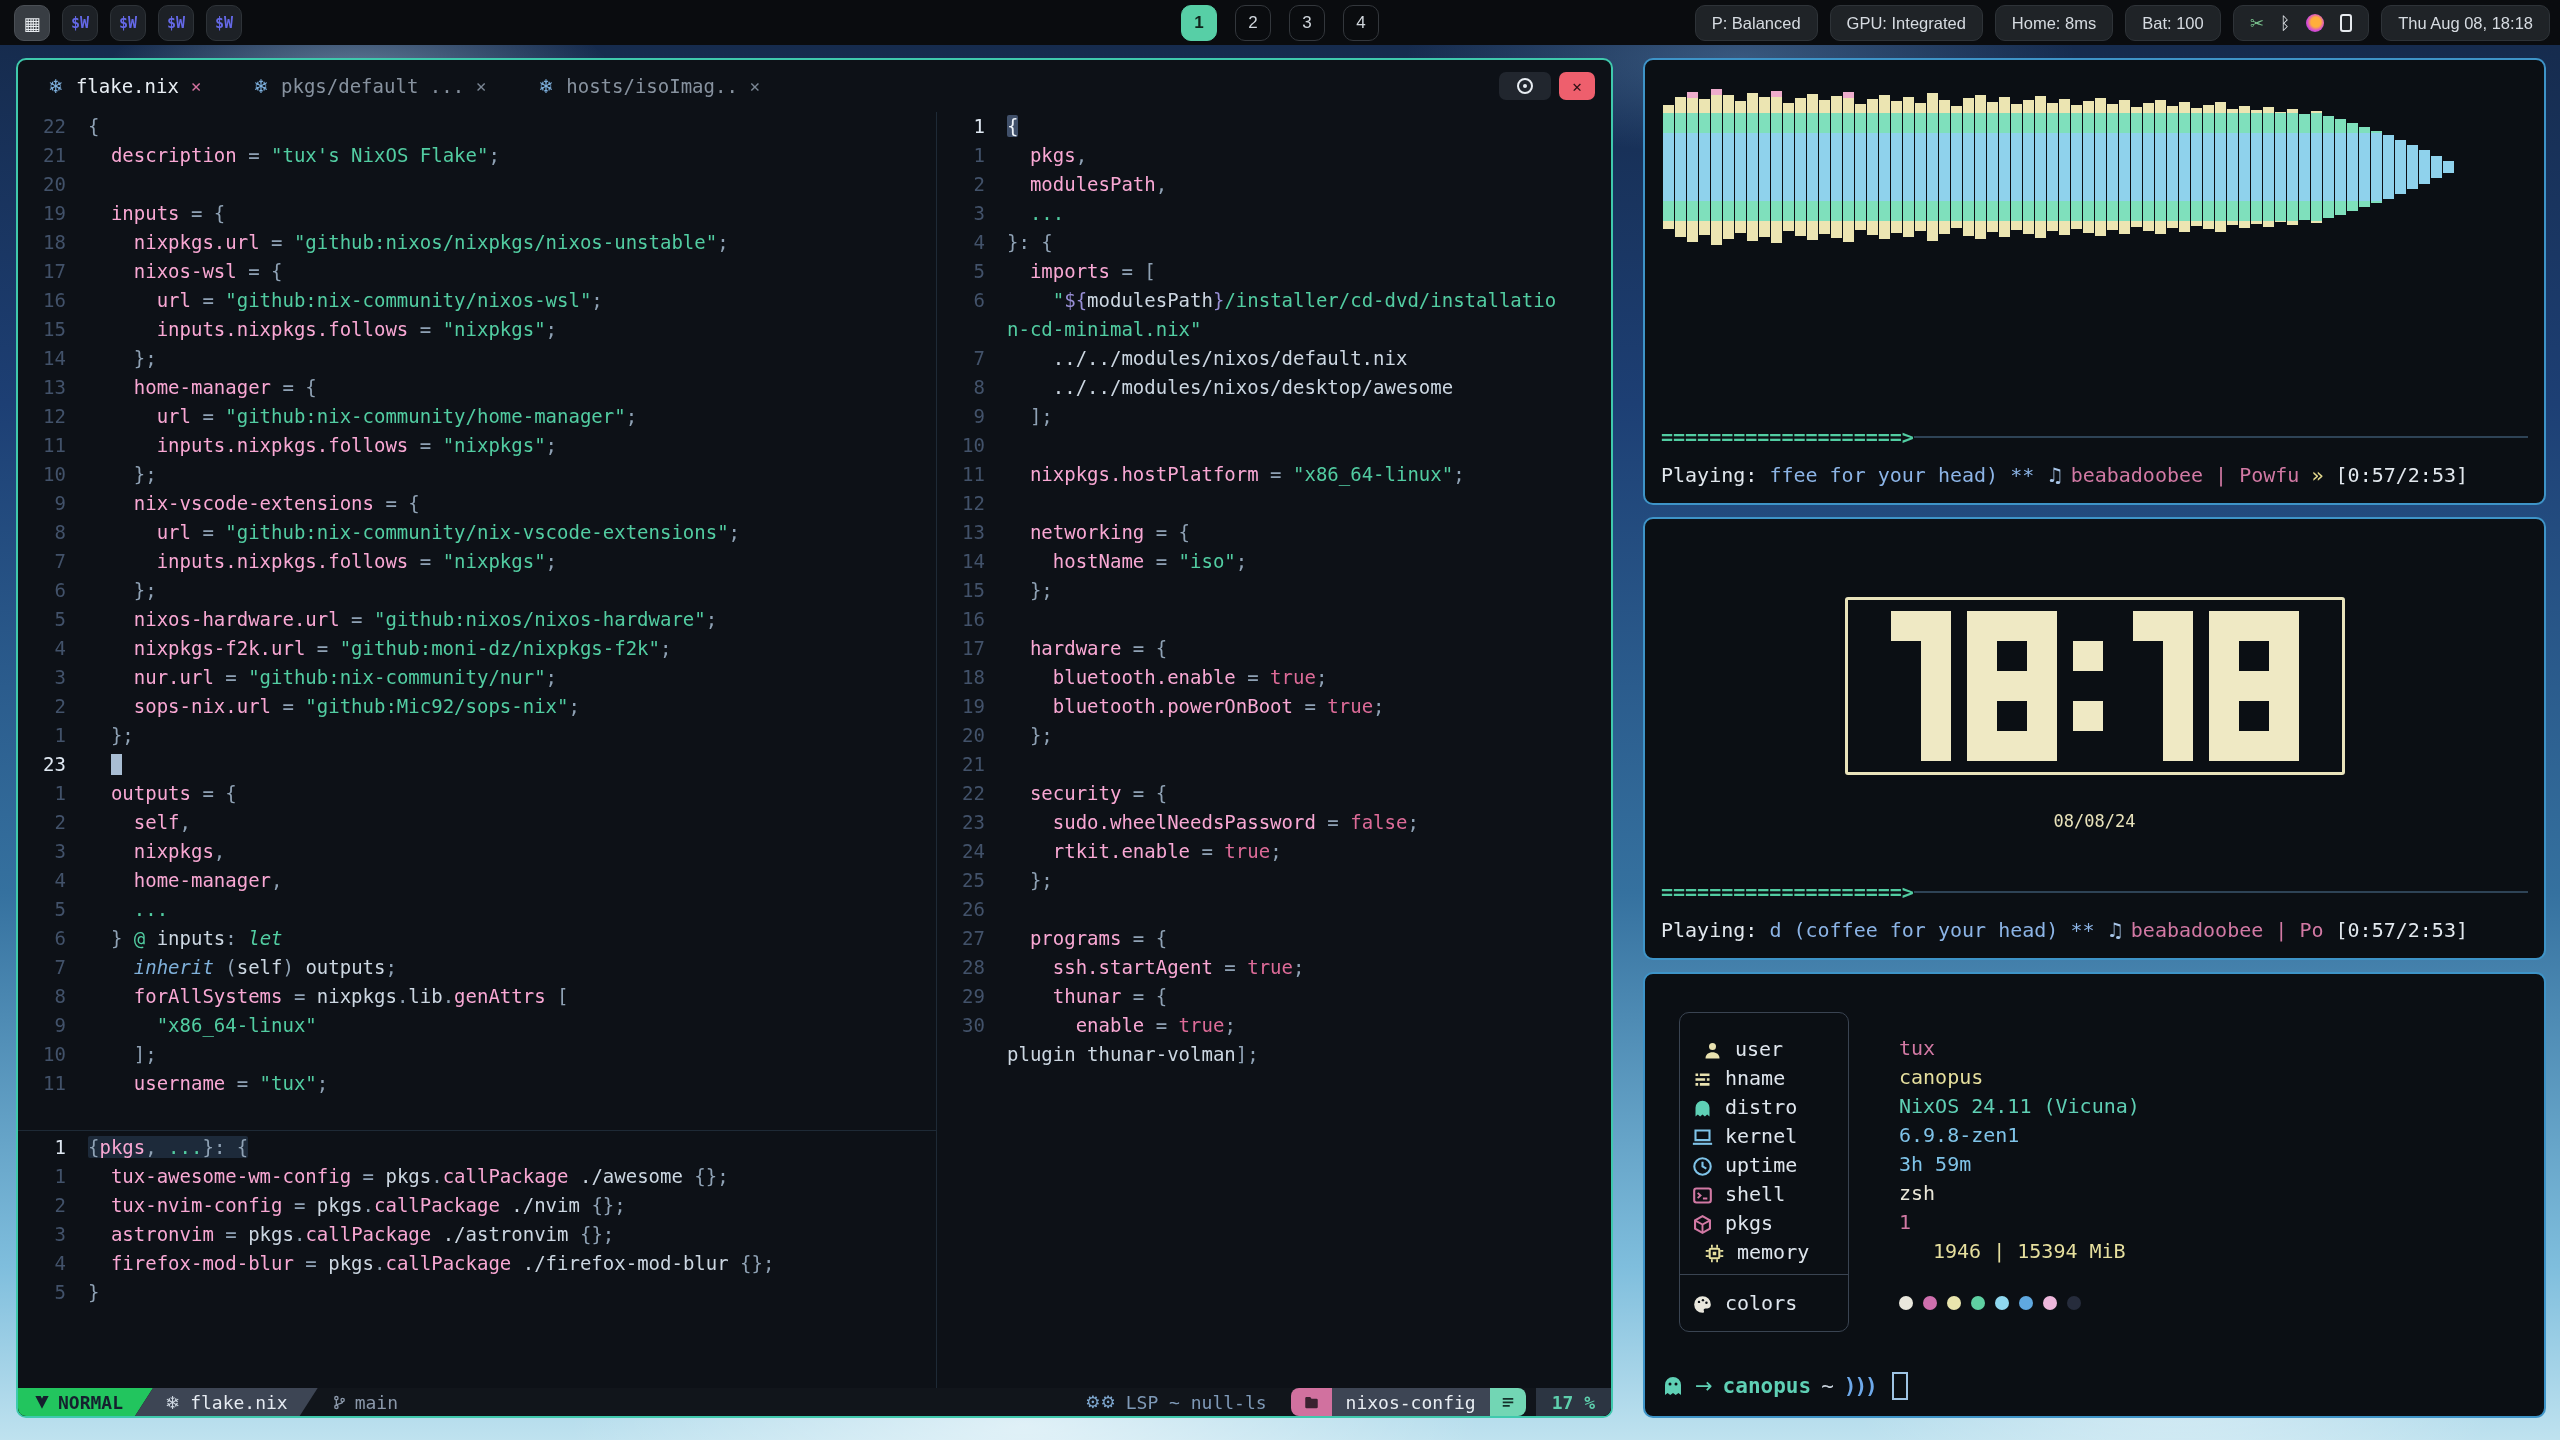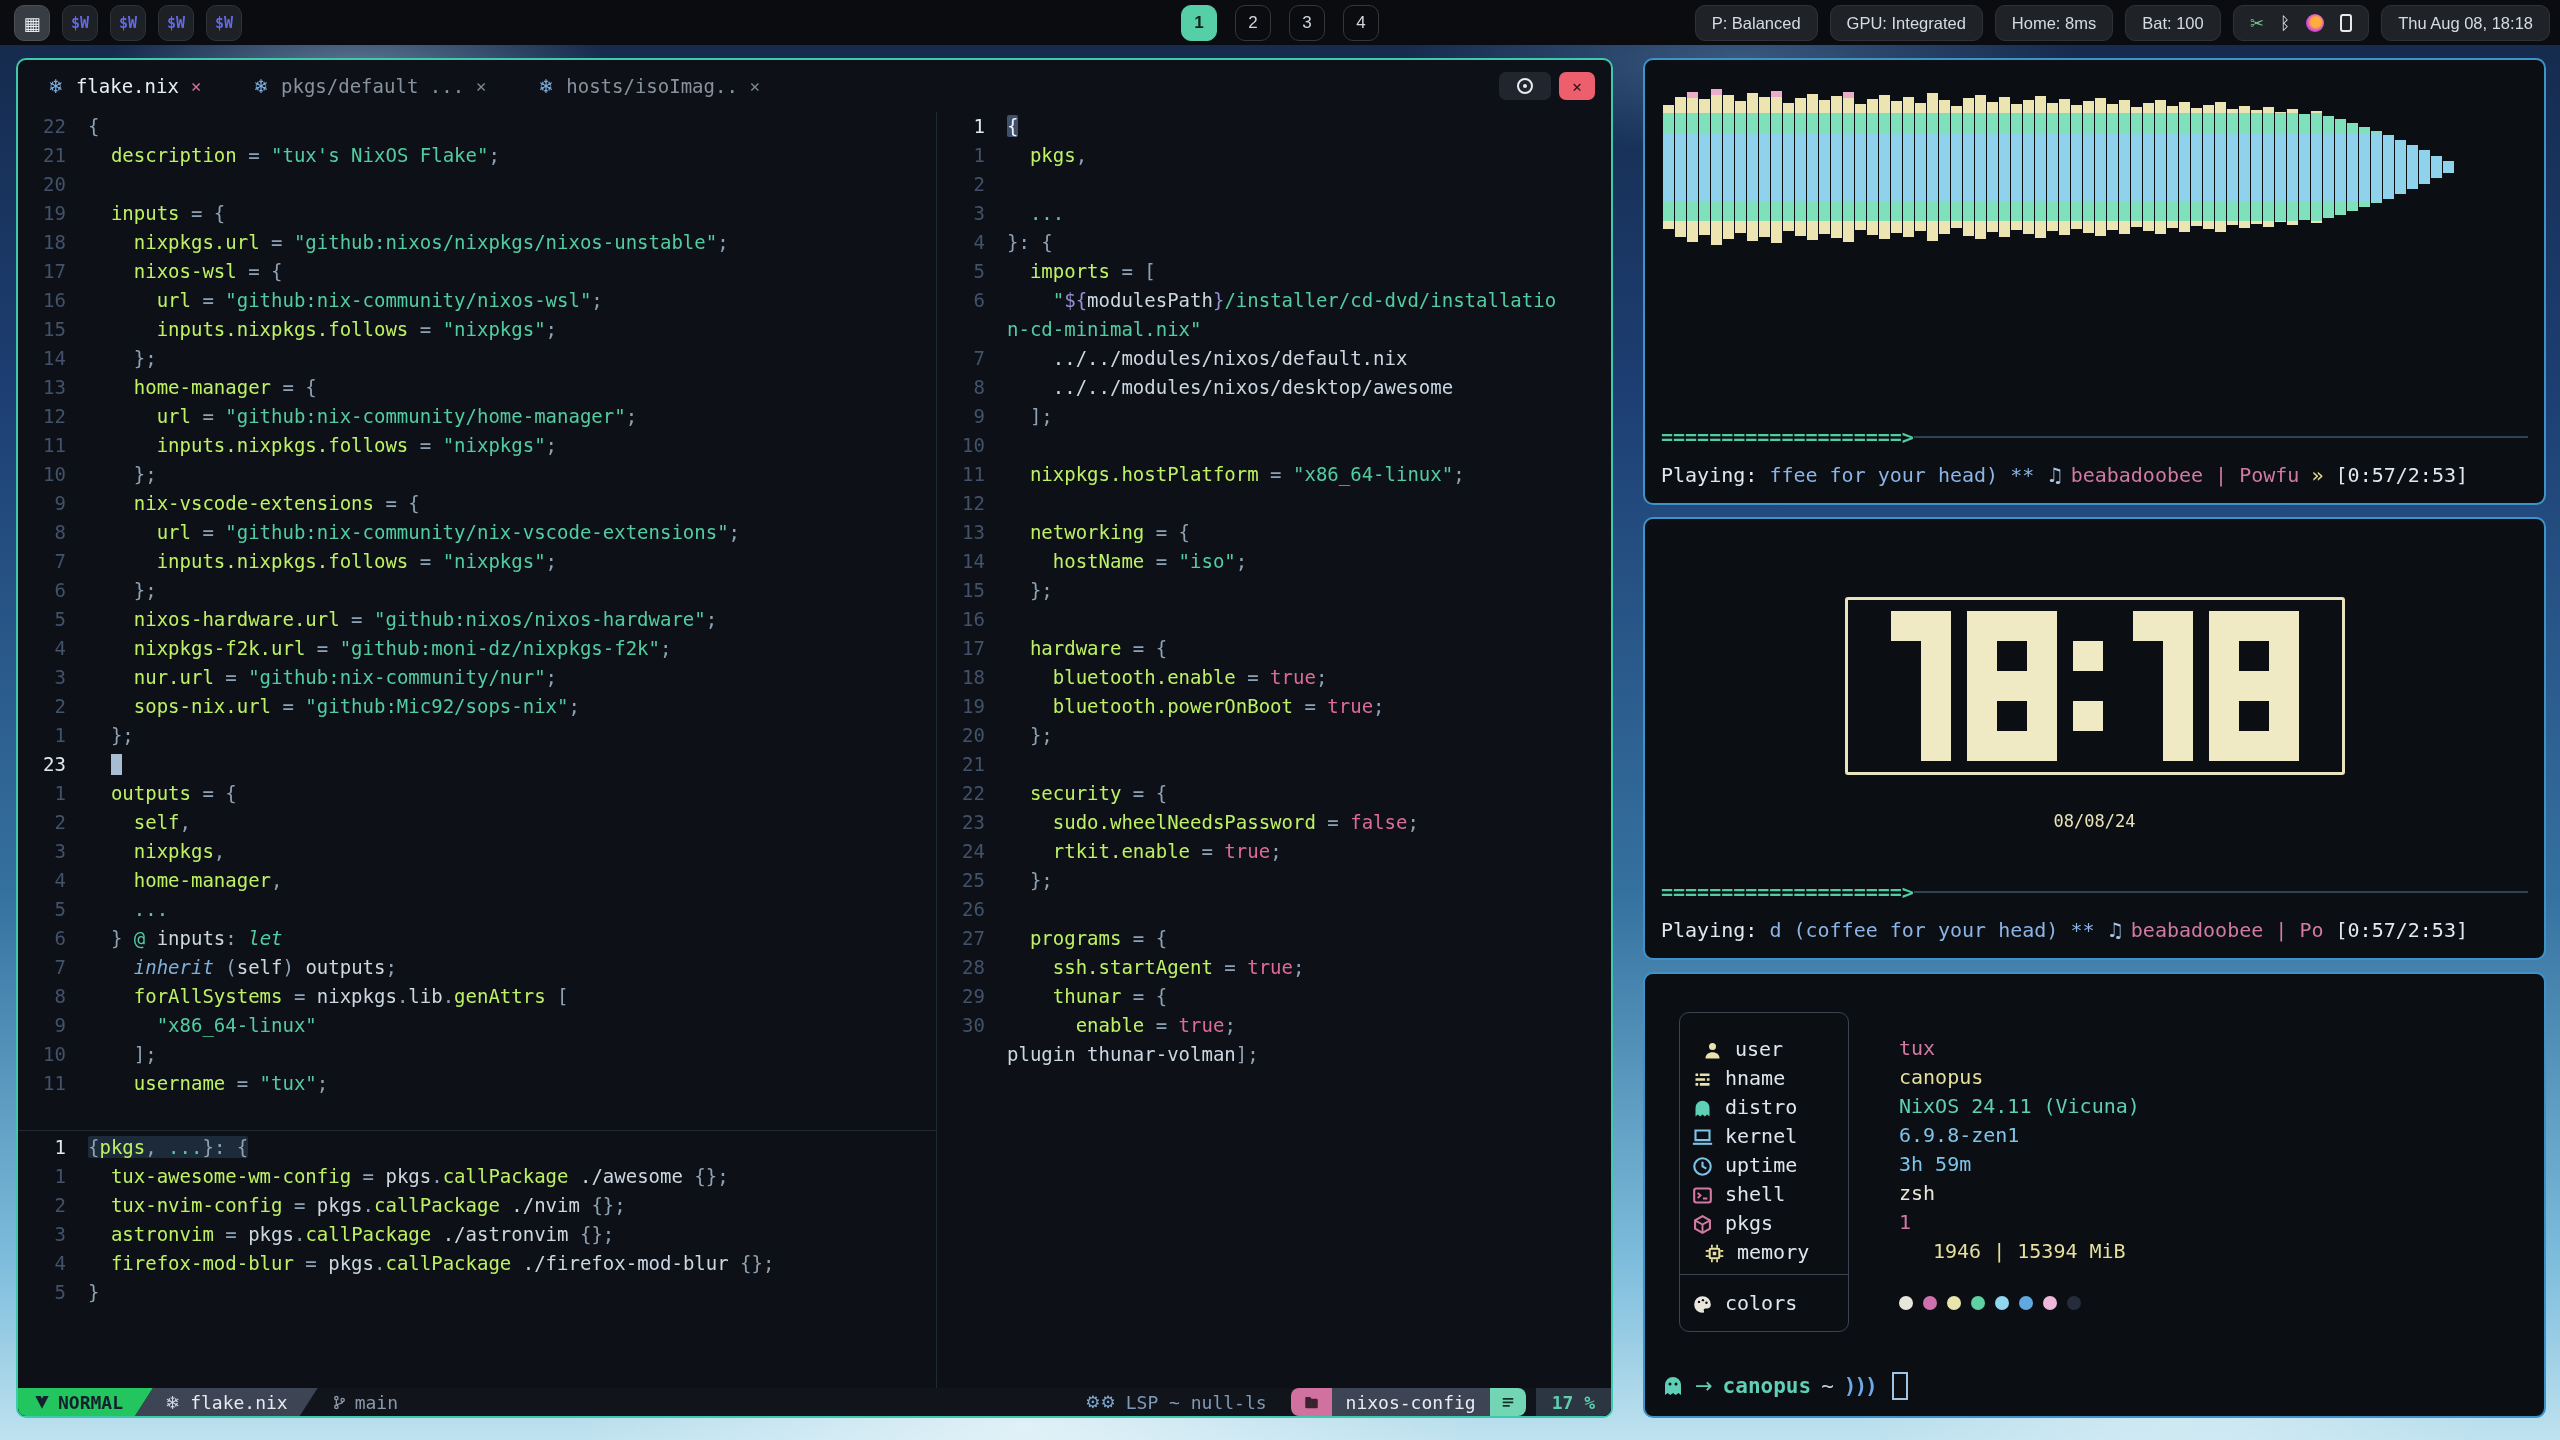--- a/index.html
+++ b/index.html
@@ -43,21 +43,21 @@
   .close-btn{width:36px;height:28px;border-radius:7px;background:#ee5f6d;color:#2a0f14;font-weight:bold;display:flex;align-items:center;justify-content:center;font-size:16px;}
   .edit-body{position:absolute;left:0;top:52px;right:0;bottom:28px;display:flex;}
   .col-left{width:918px;flex:none;}
   .col-right{flex:1;border-left:1px solid #1e2a36;}
   .main-pane{height:1018px;overflow:hidden;}
   .bottom-pane{border-top:1px solid #1e2a36;padding-top:2px;}
   .cl{display:flex;height:29px;line-height:29px;white-space:pre;font-size:19px;}
   .ln{width:70px;flex:none;text-align:right;padding-right:22px;color:#42526a;}
   .ln.cur{color:#dfe8f2;}
   .code{flex:1;overflow:hidden;}
-  .sg-p{color:#8fa2b5}.sg-b{color:#bef264}.sg-s{color:#52cda2}.sg-w{color:#ccd7e2}
+  .sg-p{color:#8fa2b5}.sg-b{color:#f9a8d4}.sg-s{color:#52cda2}.sg-w{color:#ccd7e2}
   .sg-k{color:#dd6b98}.sg-t{color:#52cda2;font-style:italic}.sg-i{color:#7fb0da;font-style:italic}
   .sg-v{color:#988fd6}.sg-cb{background:#40506a;color:#eef4fa;border-radius:2px}
   .curblk{display:inline-block;width:11px;height:21px;background:#a8bdd3;transform:translateY(4px);}
   .hlbg{background:#1d2a3a;border-radius:2px;}
   
   .statusline{position:absolute;left:0;bottom:0;right:0;height:28px;background:#11151b;display:flex;align-items:stretch;font-size:18px;border-radius:0 0 8px 8px;overflow:hidden;}
   .seg{display:flex;align-items:center;}
   .seg-mode{background:#22c55e;color:#15202e;font-weight:bold;padding:0 30px 0 16px;clip-path:polygon(0 0,100% 0,calc(100% - 18px) 100%,0 100%);gap:8px;}
   .seg-file{background:#3d4554;color:#e6ebf2;padding:0 30px 0 30px;margin-left:-18px;clip-path:polygon(18px 0,100% 0,calc(100% - 18px) 100%,0 100%);gap:10px;}
   .seg-file .ticn{color:#cfd8e2;font-family:"DejaVu Sans",sans-serif;}
@@ -211,21 +211,21 @@
           <div class="cl"><span class="ln">1</span><span class="code"><span class="sg-b">  tux-awesome-wm-config</span><span class="sg-p"> = </span><span class="sg-w">pkgs</span><span class="sg-p">.</span><span class="sg-b">callPackage</span><span class="sg-w"> ./awesome</span><span class="sg-p"> {};</span></span></div>
           <div class="cl"><span class="ln">2</span><span class="code"><span class="sg-b">  tux-nvim-config</span><span class="sg-p"> = </span><span class="sg-w">pkgs</span><span class="sg-p">.</span><span class="sg-b">callPackage</span><span class="sg-w"> ./nvim</span><span class="sg-p"> {};</span></span></div>
           <div class="cl"><span class="ln">3</span><span class="code"><span class="sg-b">  astronvim</span><span class="sg-p"> = </span><span class="sg-w">pkgs</span><span class="sg-p">.</span><span class="sg-b">callPackage</span><span class="sg-w"> ./astronvim</span><span class="sg-p"> {};</span></span></div>
           <div class="cl"><span class="ln">4</span><span class="code"><span class="sg-b">  firefox-mod-blur</span><span class="sg-p"> = </span><span class="sg-w">pkgs</span><span class="sg-p">.</span><span class="sg-b">callPackage</span><span class="sg-w"> ./firefox-mod-blur</span><span class="sg-p"> {};</span></span></div>
           <div class="cl"><span class="ln">5</span><span class="code"><span class="sg-p">}</span></span></div>
         </div>
     </div>
     <div class="col-right" id="pane-right">
         <div class="cl"><span class="ln cur">1</span><span class="code"><span class="sg-cb">{</span></span></div>
         <div class="cl"><span class="ln">1</span><span class="code"><span class="sg-b">  pkgs</span><span class="sg-p">,</span></span></div>
-        <div class="cl"><span class="ln">2</span></div>
+        <div class="cl"><span class="ln">2</span><span class="code"><span class="sg-b">  modulesPath</span><span class="sg-p">,</span></span></div>
         <div class="cl"><span class="ln">3</span><span class="code"><span class="sg-s">  ...</span></span></div>
         <div class="cl"><span class="ln">4</span><span class="code"><span class="sg-p">}: {</span></span></div>
         <div class="cl"><span class="ln">5</span><span class="code"><span class="sg-b">  imports</span><span class="sg-p"> = [</span></span></div>
         <div class="cl"><span class="ln">6</span><span class="code"><span class="sg-s">    "</span><span class="sg-v">${</span><span class="sg-w">modulesPath</span><span class="sg-v">}</span><span class="sg-s">/installer/cd-dvd/installatio</span></span></div>
         <div class="cl"><span class="ln"></span><span class="code"><span class="sg-s">n-cd-minimal.nix"</span></span></div>
         <div class="cl"><span class="ln">7</span><span class="code"><span class="sg-w">    ../../modules/nixos/default.nix</span></span></div>
         <div class="cl"><span class="ln">8</span><span class="code"><span class="sg-w">    ../../modules/nixos/desktop/awesome</span></span></div>
         <div class="cl"><span class="ln">9</span><span class="code"><span class="sg-p">  ];</span></span></div>
         <div class="cl"><span class="ln">10</span><span class="code"></span></div>
         <div class="cl"><span class="ln">11</span><span class="code"><span class="sg-b">  nixpkgs.hostPlatform</span><span class="sg-p"> = </span><span class="sg-s">"x86_64-linux"</span><span class="sg-p">;</span></span></div>

